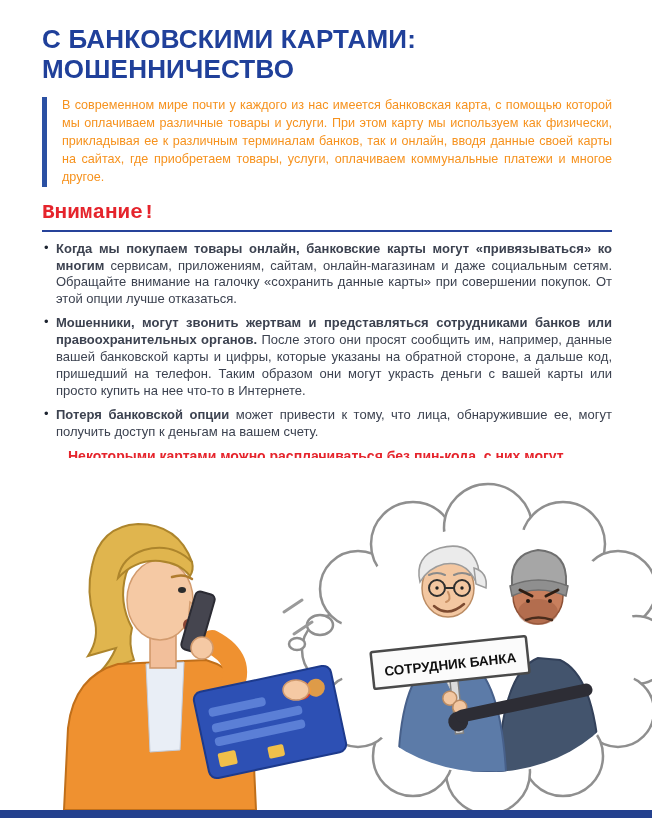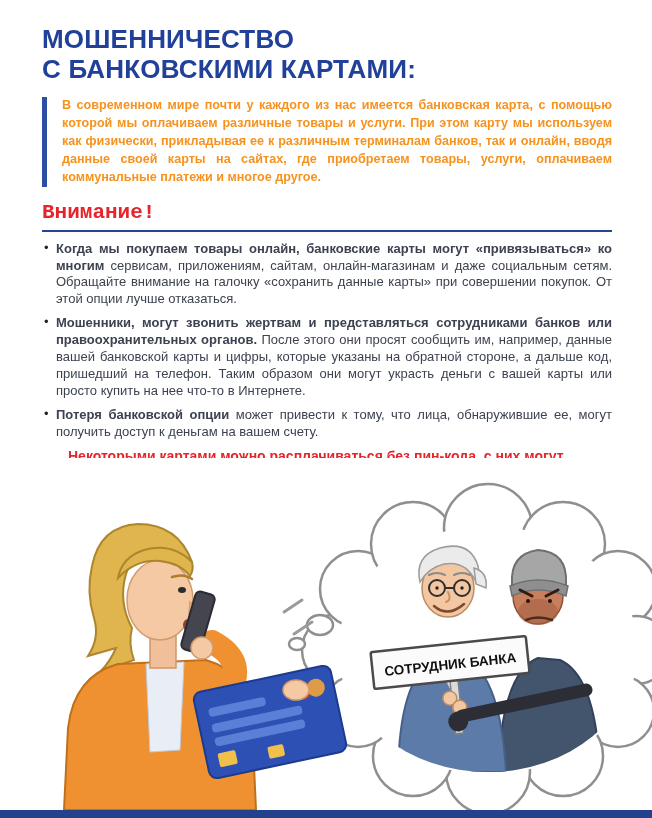--- a/index.html
+++ b/index.html
@@ -12,21 +12,21 @@
   }
   .content { padding:24px 40px 0 42px; height:458px; overflow:hidden; }
 
   .poster-title { color:#20409a; font-weight:bold; font-size:26px; line-height:1.16; letter-spacing:0.2px; }
   .poster-title span { display:block; }
 
   .intro {
     margin-top:13px;
     border-left:5px solid #2b50a3;
     padding-left:15px;
-    color:#f6921e; font-weight:bold;
+    color:#f6921e; font-weight:normal;
     font-size:12.6px; line-height:1.42;
     text-align:justify;
   }
 
   .attention-heading { margin-top:14px; color:#e5242c; font-size:21px; font-weight:bold;font-family:Liberation Mono, monospace; }
 
   .divider { border:none; border-top:2px solid #26439a; margin:6px 0 9px; }
 
   ul.bullets { list-style:none; }
   ul.bullets li {
@@ -46,22 +46,22 @@
   .footer-bar { position:absolute; left:0; bottom:0; width:652px; height:8px; background:#24418e; z-index:1; }
 
   svg text.sign-label { font-family:"Liberation Sans", sans-serif; font-weight:bold; }
 </style>
 </head>
 <body>
 
 <div class="content">
 
   <h1 class="poster-title">
+    <span>С БАНКОВСКИМИ КАРТАМИ:</span>
     <span>МОШЕННИЧЕСТВО</span>
-    <span>С БАНКОВСКИМИ КАРТАМИ:</span>
   </h1>
 
   <div class="intro">В современном мире почти у каждого из нас имеется банковская карта, с помощью которой мы оплачиваем различные товары и услуги. При этом карту мы используем как физически, прикладывая ее к различным терминалам банков, так и онлайн, вводя данные своей карты на сайтах, где приобретаем товары, услуги, оплачиваем коммунальные платежи и многое другое.</div>
 
   <h2 class="attention-heading">Внимание!</h2>
 
   <hr class="divider">
 
   <ul class="bullets">
     <li>

